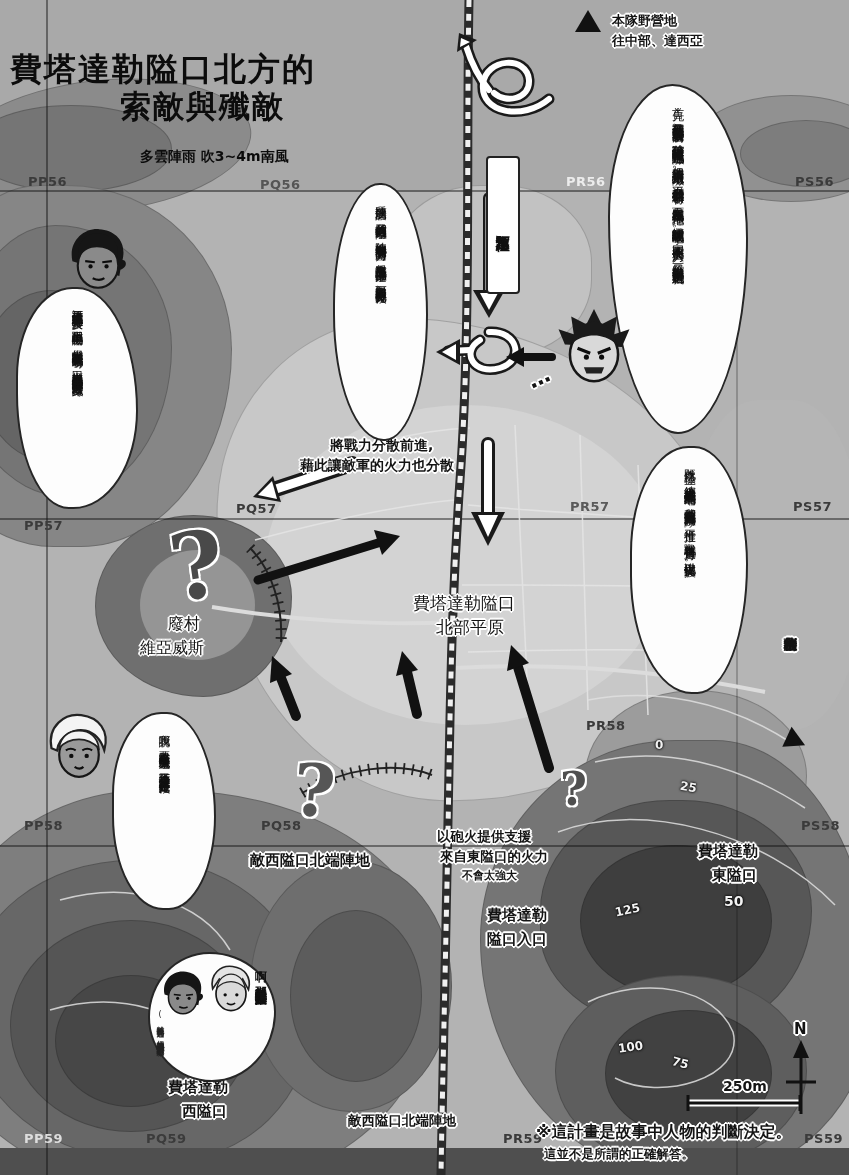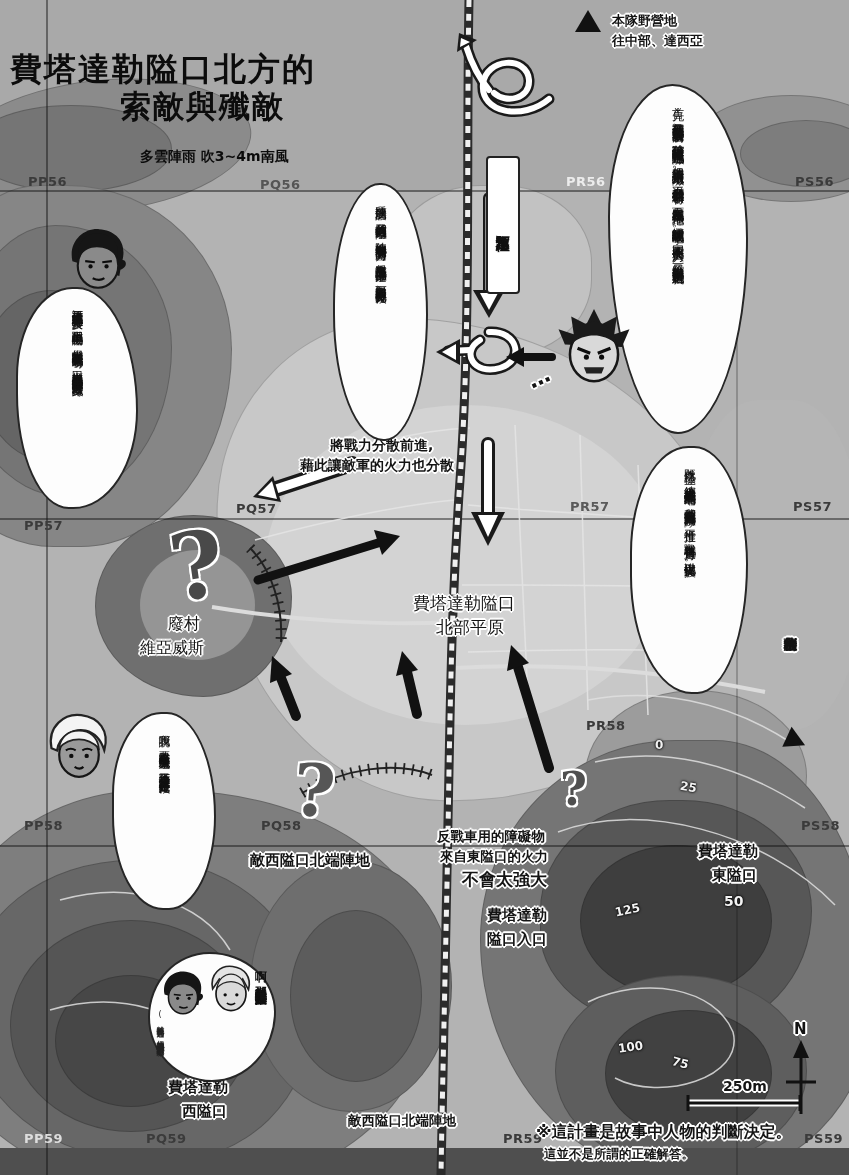--- a/index.html
+++ b/index.html
@@ -252,23 +252,23 @@
   <div class="contour-num" style="left:618px;top:1040px;transform:rotate(-8deg);">100</div>
   <div class="contour-num" style="left:672px;top:1056px;transform:rotate(15deg);">75</div>
 
   <div class="lab halo" style="left:330px;top:437px;font-size:14px;">將戰力分散前進,</div>
   <div class="lab halo" style="left:300px;top:457px;font-size:14px;">藉此讓敵軍的火力也分散</div>
   <div class="lab halo big" style="left:413px;top:592px;">費塔達勒隘口</div>
   <div class="lab halo big" style="left:436px;top:616px;">北部平原</div>
   <div class="lab halo big" style="left:168px;top:614px;font-size:16px;">廢村</div>
   <div class="lab halo big" style="left:140px;top:638px;font-size:16px;">維亞威斯</div>
   <div class="lab halo mid" style="left:250px;top:851px;">敵西隘口北端陣地</div>
-  <div class="lab halo" style="left:437px;top:828px;font-size:13.5px;">反戰車用的障礙物</div>
+  <div class="lab halo" style="left:437px;top:828px;font-size:13.5px;">以砲火提供支援</div>
   <div class="lab halo" style="left:440px;top:848px;font-size:13.5px;">來自東隘口的火力</div>
-  <div class="lab halo" style="left:462px;top:868px;font-size:17px;">不會太強大</div>
+  <div class="lab halo" style="left:462px;top:868px;font-size:11px;">不會太強大</div>
   <div class="lab halo mid" style="left:698px;top:842px;">費塔達勒</div>
   <div class="lab halo mid" style="left:712px;top:866px;">東隘口</div>
   <div class="lab halo mid" style="left:487px;top:906px;">費塔達勒</div>
   <div class="lab halo mid" style="left:487px;top:930px;">隘口入口</div>
   <div class="lab halo mid" style="left:168px;top:1078px;">費塔達勒</div>
   <div class="lab halo mid" style="left:182px;top:1102px;">西隘口</div>
   <div class="lab halo" style="left:348px;top:1112px;font-size:13.5px;font-weight:900;">敵西隘口北端陣地</div>
   <div class="lab halo" style="left:782px;top:626px;font-size:13.5px;font-weight:900;writing-mode:vertical-rl;text-orientation:upright;white-space:normal;height:112px;">往卡格利薩加</div>
   <div class="tri-right" style="left:786px;top:730px;"></div>
   <div class="lab halo" style="left:530px;top:370px;font-size:22px;transform:rotate(-25deg);">⋯</div>

